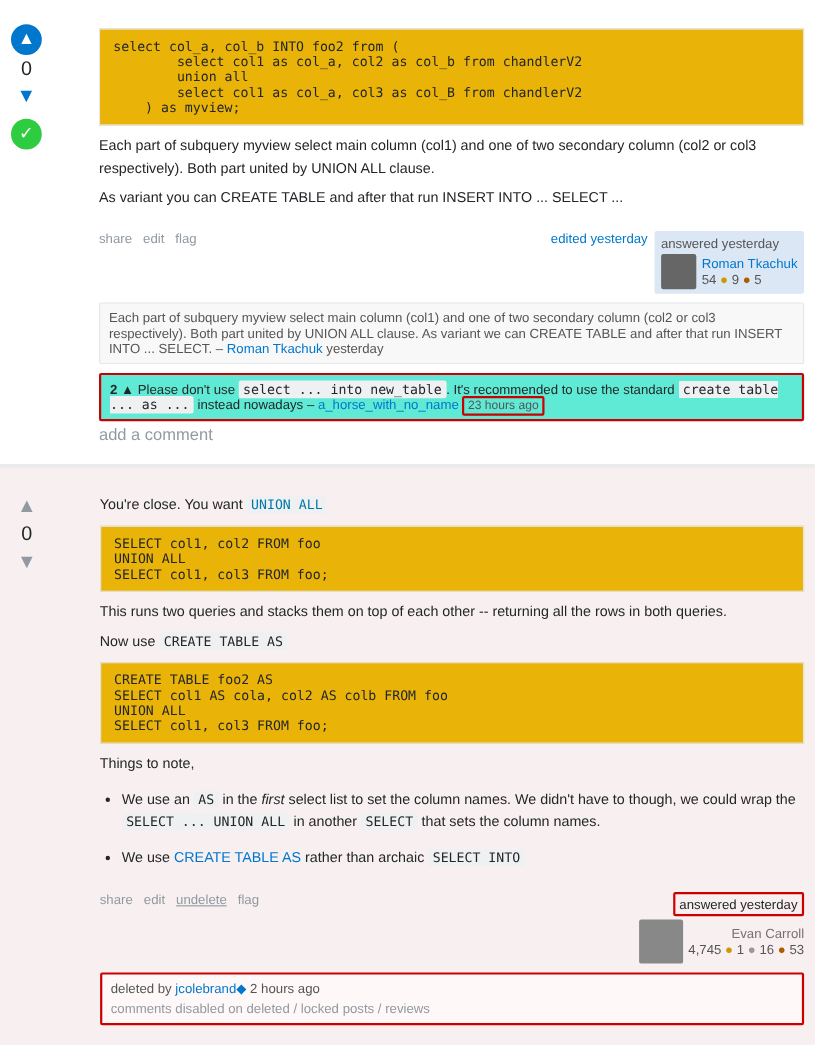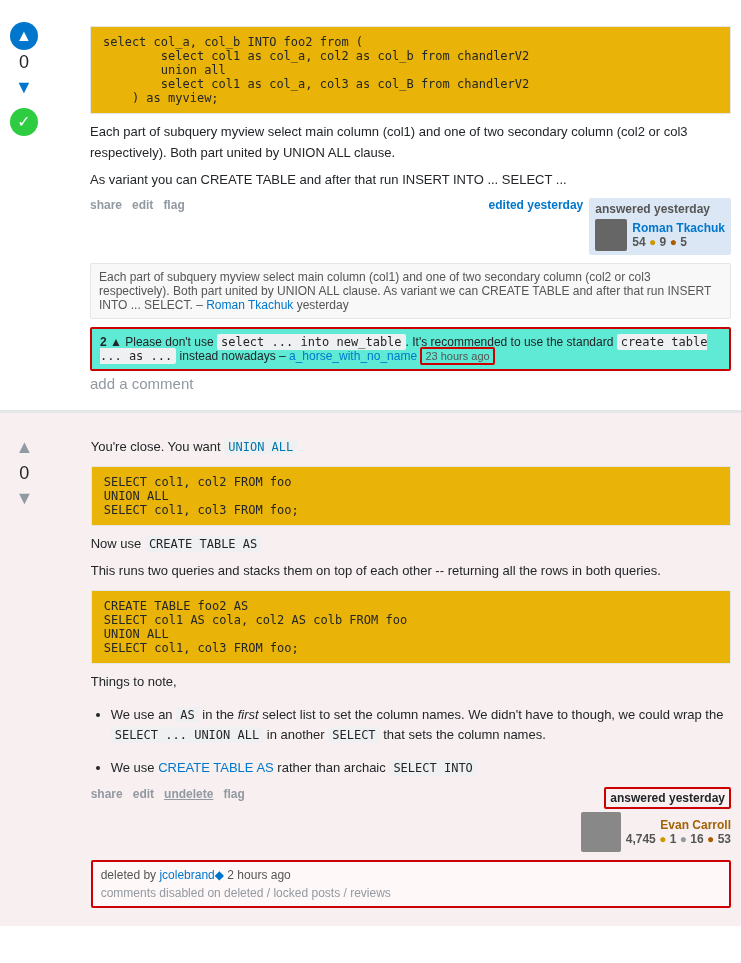--- a/index.html
+++ b/index.html
@@ -54,21 +54,21 @@
     .bullet-list li { margin-bottom: 6px; line-height: 1.6; margin-top: 12px; }
 
     .deleted-notice { border: 2px solid #cc0000; padding: 6px 8px; margin-top: 8px; font-size: 12px; border-radius: 2px; background: #fff8f8; }
     .deleted-notice .deleted-by { color: #555; }
     .deleted-notice .deleted-by a { color: #0077cc; }
     .deleted-notice .why-deleted { color: #c00; font-style: italic; }
     .deleted-notice .help-link { color: #0077cc; }
 
     .answered-box-red { border: 2px solid #cc0000; padding: 2px 4px; border-radius: 2px; display: inline-block; }
 
-    .actions-row { display: flex; align-items: flex-start; margin-top: 8px; font-weight: bold; }
+    .actions-row { display: flex; align-items: flex-start; margin-top: 20px; }
     .actions-left { display: flex; gap: 4px; align-items: center; flex: 1; }
     .actions-right { display: flex; align-items: flex-start; gap: 8px; }
 
     .avatar-placeholder { width: 32px; height: 32px; background: #aaa; border-radius: 2px; display: inline-block; }
     .avatar-placeholder-2 { width: 40px; height: 40px; background: #aaa; border-radius: 2px; display: inline-block; }
     .badge-gold { color: #cc9900; }
     .badge-silver { color: #9199a1; }
     .badge-bronze { color: #ad5c00; }
 
     .section-divider { height: 1px; background: #e4e6e8; margin: 0; }
@@ -159,24 +159,24 @@
       <span class="vote-btn" style="font-size:18px;">▼</span>
     </div>
 
     <div class="answer-body">
       <p class="answer-text">
         <span>You're close. You want </span><span class="code-inline" style="color:#07a;">UNION ALL</span>
       </p>
       <pre>SELECT col1, col2 FROM foo
 UNION ALL
 SELECT col1, col3 FROM foo;</pre>
+      <p class="answer-text">This runs two queries and stacks them on top of each other -- returning all the rows in both queries.</p>
       <p class="answer-text">
         <span>Now use </span><span class="code-inline">CREATE TABLE AS</span>
       </p>
-      <p class="answer-text">This runs two queries and stacks them on top of each other -- returning all the rows in both queries.</p>
       <pre>CREATE TABLE foo2 AS
 SELECT col1 AS cola, col2 AS colb FROM foo
 UNION ALL
 SELECT col1, col3 FROM foo;</pre>
       <p class="answer-text">Things to note,</p>
       <ul class="bullet-list">
         <li>
           <span>We use an </span><span class="code-inline">AS</span><span> in the </span><em>first</em><span> select list to set the column names. We didn't have to though, we could wrap the </span><span class="code-inline">SELECT ... UNION ALL</span><span> in another </span><span class="code-inline">SELECT</span><span> that sets the column names.</span>
         </li>
         <li>
@@ -190,21 +190,21 @@
           <a class="action-link">edit</a>
           <a class="action-link underline-del" style="text-decoration:underline;">undelete</a>
           <a class="action-link">flag</a>
         </div>
         <div class="actions-right">
           <div style="font-size:12px; text-align:right;">
             <div class="answered-box-red">answered yesterday</div>
             <div style="display:flex; align-items:center; gap:5px; margin-top:3px;">
               <div class="avatar-placeholder-2" style="width:40px;height:40px;background:#888;"></div>
               <div>
-                <div style="color:#a16207;text-align:right;">Evan Carroll</div>
+                <div style="color:#737373;text-align:right;">Evan Carroll</div>
                 <div style="color:#555;">
                   <span>4,745</span>
                   <span class="badge-gold">●</span>
                   <span>1</span>
                   <span class="badge-silver">●</span>
                   <span>16</span>
                   <span class="badge-bronze">●</span>
                   <span>53</span>
                 </div>
               </div>

